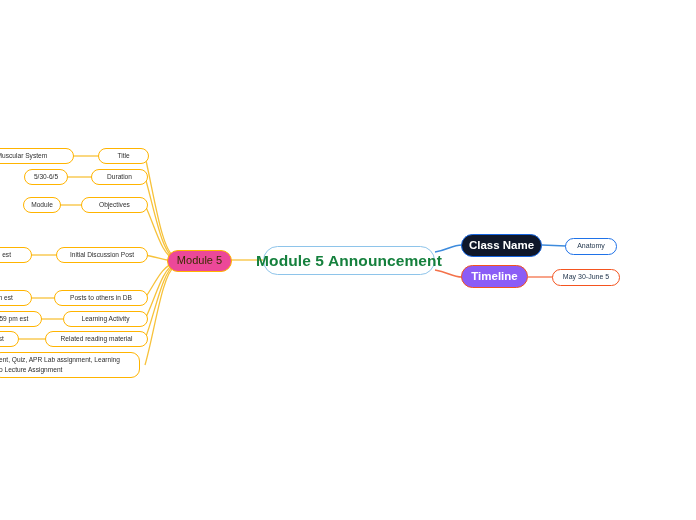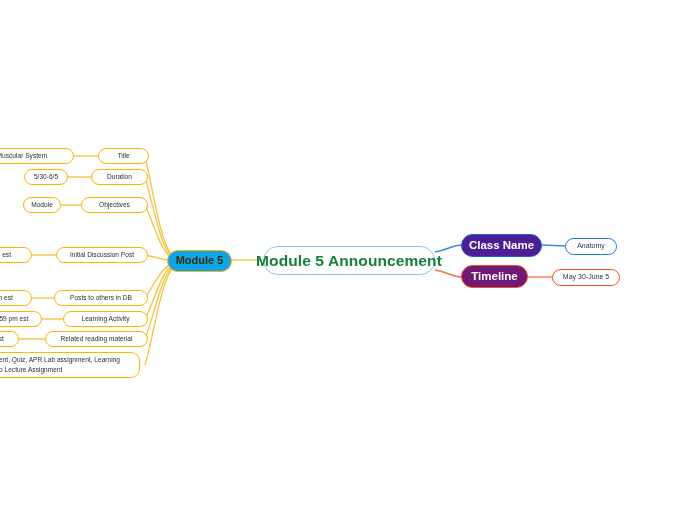--- a/index.html
+++ b/index.html
@@ -50,41 +50,41 @@
     border: 1.6px solid #8ec4ea;
     border-radius: 16px;
     color: #15803d;
     font-size: 15.5px;
     font-weight: bold;
     letter-spacing: 0.1px;
   }
 
   
   .node-amber-fill {
-    background: #0ea5e9;
+    background: #ec4899;
     border: 1.5px solid #ffb400;
     border-radius: 13px;
     color: #3a2c00;
     font-size: 11px;
-    font-weight: bold;
+    font-weight: normal;
   }
 
   
   .node-blue-fill {
-    background: #4c1d95;
+    background: #0f172a;
     border: 1.5px solid #1464e0;
     border-radius: 13px;
     color: #ffffff;
     font-size: 11.5px;
     font-weight: bold;
   }
 
   
   .node-orange-fill {
-    background: #701a75;
+    background: #8b5cf6;
     border: 1.5px solid #f4511e;
     border-radius: 13px;
     color: #ffffff;
     font-size: 11.5px;
     font-weight: bold;
   }
 
   
   .node-blue-outline {
     background: #ffffff;

